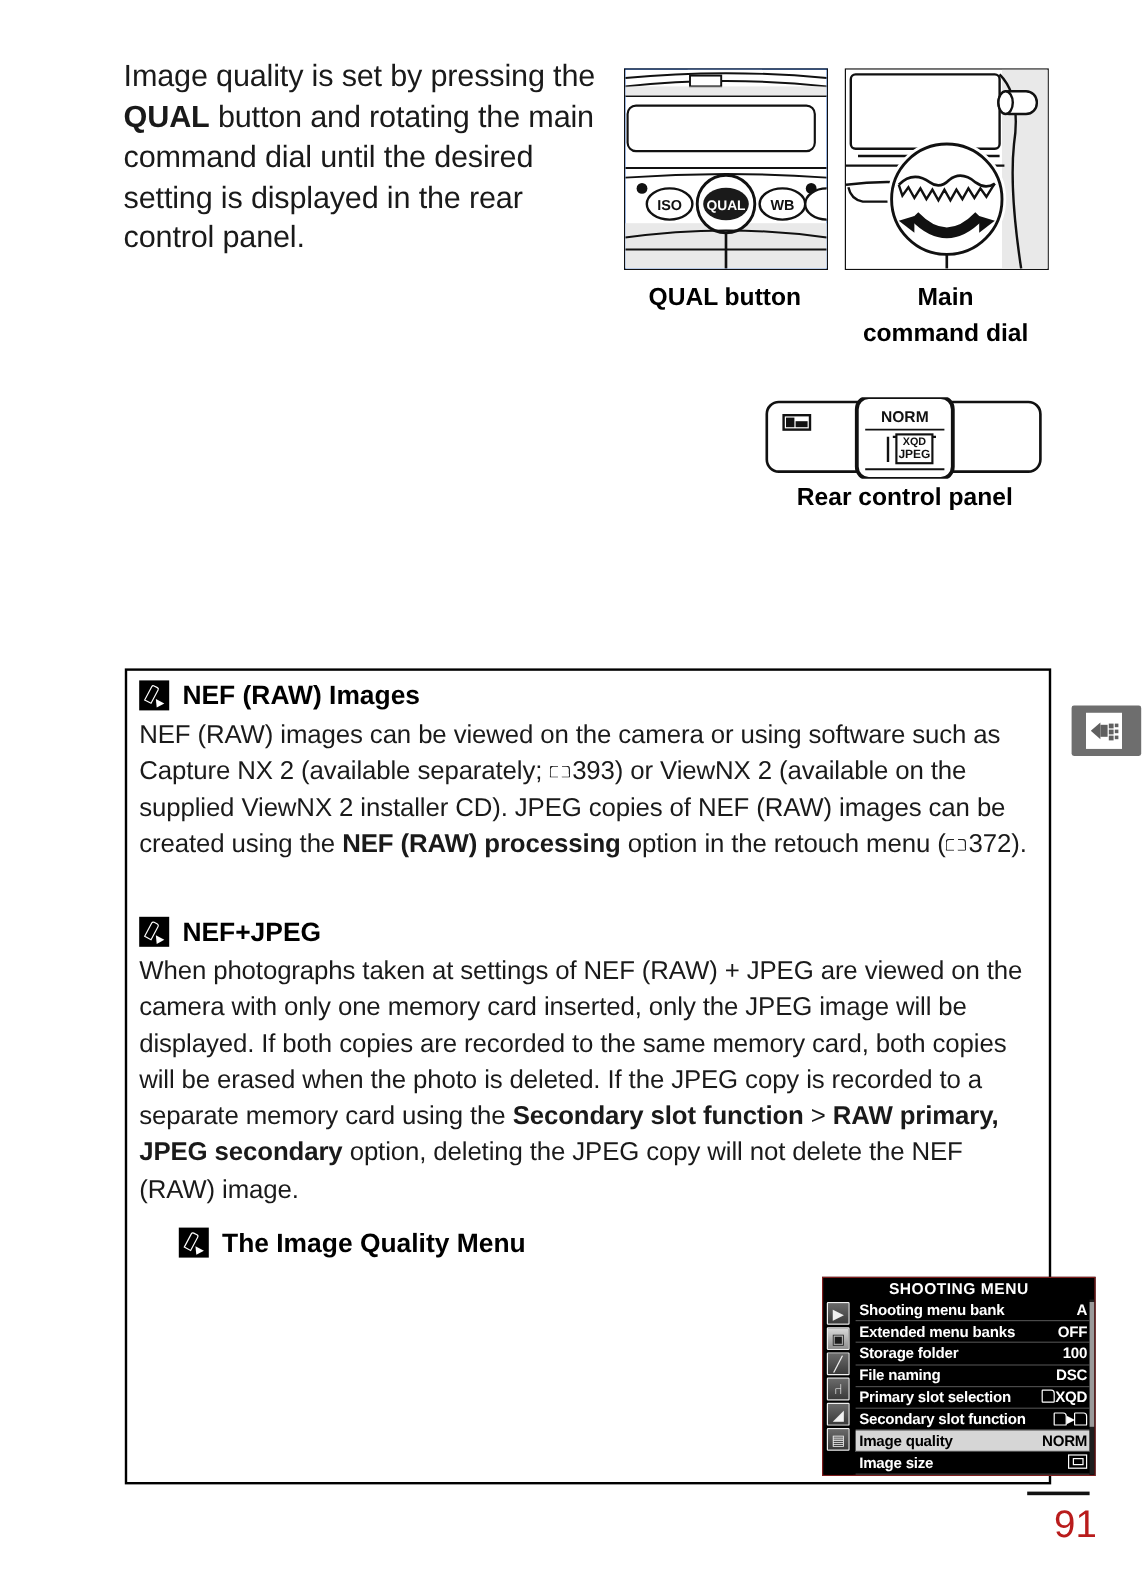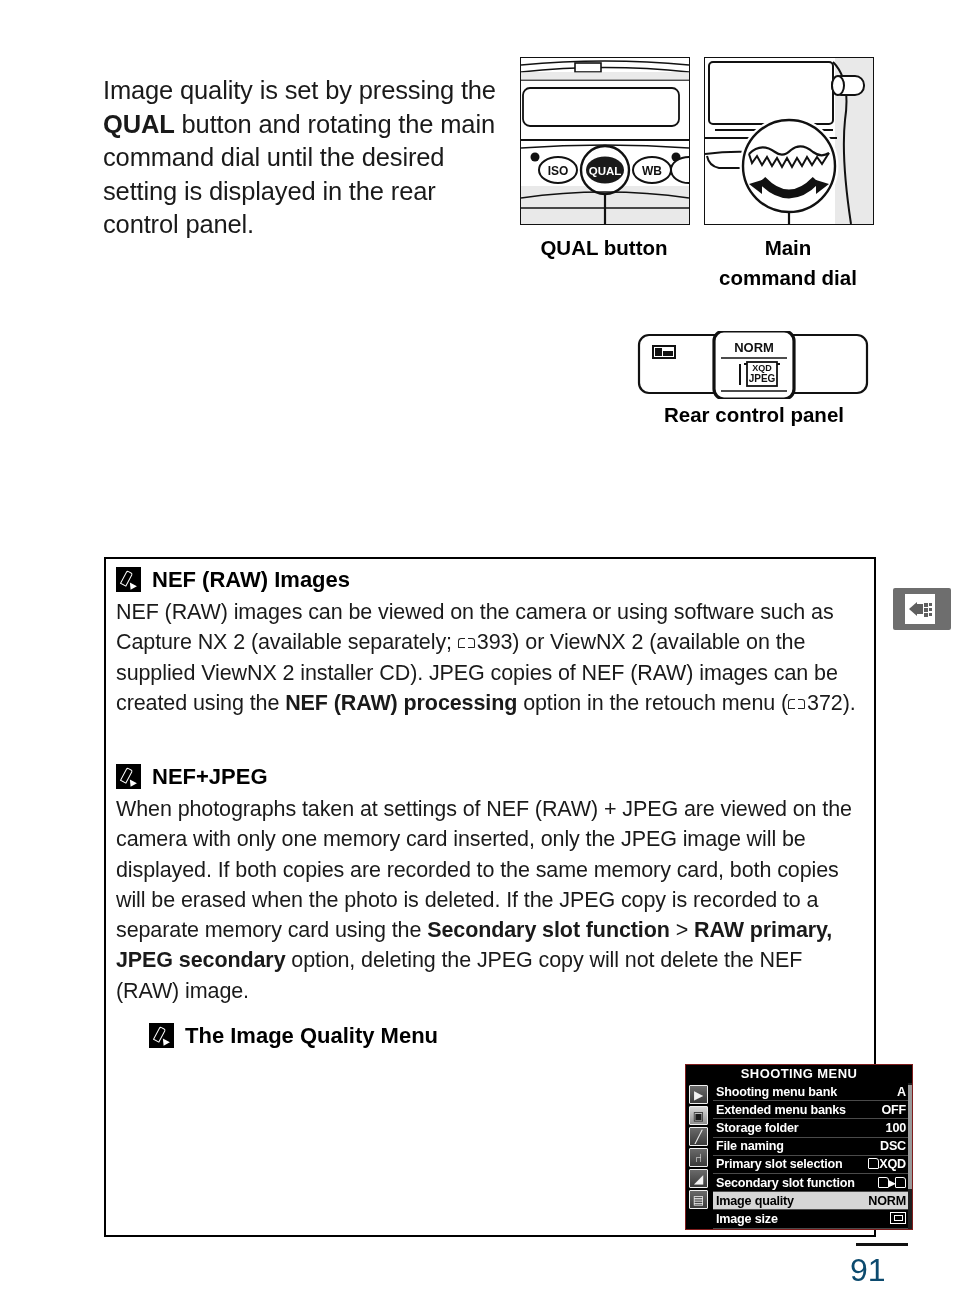--- a/index.html
+++ b/index.html
@@ -19,21 +19,20 @@
   
   #intro-paragraph {
     position: absolute;
     left: 103px;
     top: 48px;
     width: 405px;
     font-size: 25.5px;
     line-height: 33.5px;
     letter-spacing: -0.15px;
     color: #1a1a1a;
-    margin-top: 26px;
   }
   #intro-paragraph b { font-weight: bold; }
 
   
   #figure-qual {
     position: absolute;
     left: 520px;
     top: 57px;
     width: 168px;
     height: 166px;
@@ -332,23 +331,23 @@
     bottom: 1.8px;
     border: 1.4px solid currentColor;
   }
 
   
   #page-number {
     position: absolute;
     left: 850px;
     top: 1252px;
     width: 64px;
-    text-align: left;
+    text-align: right;
     font-size: 32px;
-    color: #0c4a6e;
+    color: #b91c1c;
   }
   #page-rule {
     position: absolute;
     left: 856px;
     top: 1243px;
     width: 52px;
     height: 3px;
     background: #111;
   }
 </style>

